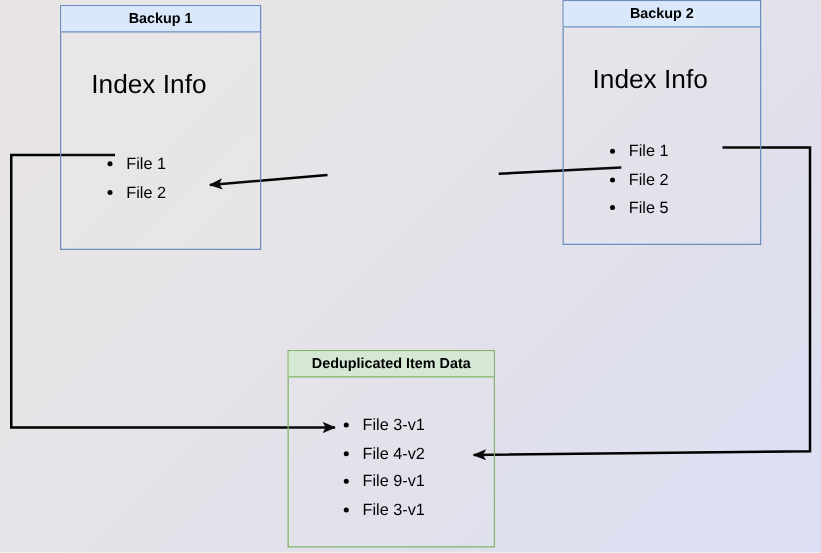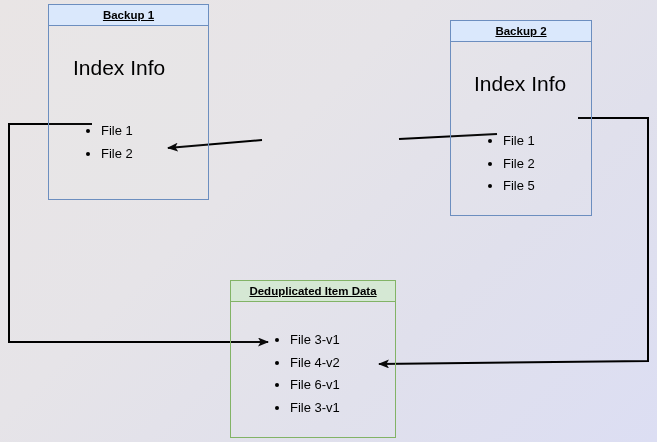--- a/index.html
+++ b/index.html
@@ -37,21 +37,20 @@
   .box .hdr {
     box-sizing: border-box;
     height: 21px;
     line-height: 20px;
     text-align: center;
     font-size: 11.5px;
     font-weight: bold;
     color: #000;
     background: #dae8fc;
     border-bottom: 1px solid #6c8ebf;
-    text-decoration: underline;
   }
   .box.green {
     border-color: #82b366;
   }
   .box.green .hdr {
     background: #d5e8d4;
     border-bottom-color: #82b366;
   }
   .box .body {
     position: relative;
@@ -111,38 +110,38 @@
     <div class="hdr">Backup 1</div>
     <div class="body">
       <div class="index-label" style="left:24px; top:30px;">Index Info</div>
       <ul class="filelist" style="left:35px; top:94px;">
         <li>File 1</li>
         <li>File 2</li>
       </ul>
     </div>
   </div>
 
-  <div class="box" style="left:450px; top:20px; width:142px; height:196px;">
+  <div class="box" style="left:450px; top:0; width:159px; height:196px;">
     <div class="hdr">Backup 2</div>
     <div class="body">
       <div class="index-label" style="left:23px; top:30px;">Index Info</div>
       <ul class="filelist" style="left:35px; top:88px;">
         <li>File 1</li>
         <li>File 2</li>
         <li>File 5</li>
       </ul>
     </div>
   </div>
 
 
   <div class="box green" style="left:230px; top:280px; width:166px; height:158px;">
     <div class="hdr">Deduplicated Item Data</div>
     <div class="body">
       <ul class="filelist" style="left:42px; top:27px;">
         <li>File 3-v1</li>
         <li>File 4-v2</li>
-        <li>File 6-v1</li>
+        <li>File 9-v1</li>
         <li>File 3-v1</li>
       </ul>
     </div>
   </div>
 
 </div>
 
 </body></html>

